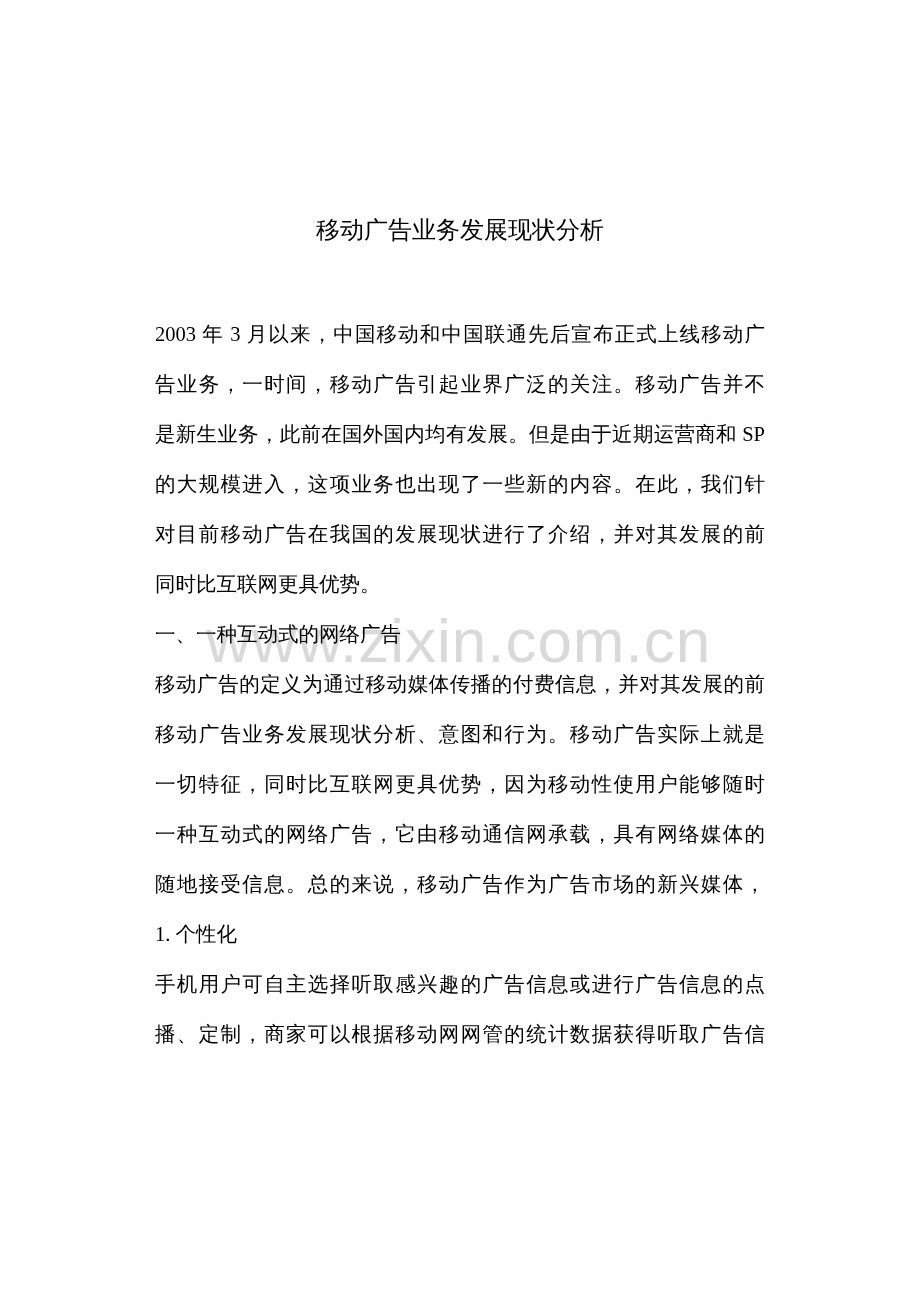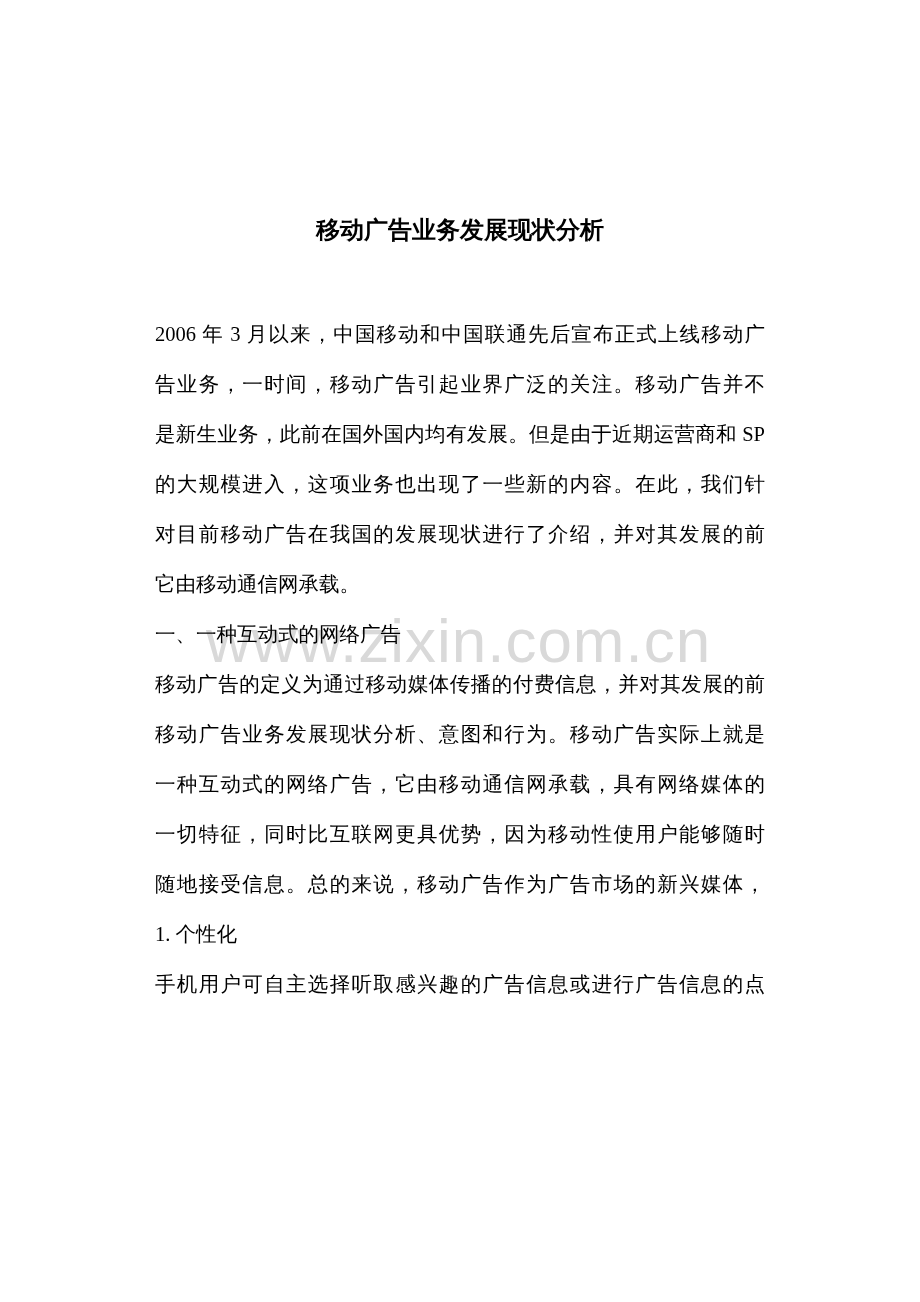--- a/index.html
+++ b/index.html
@@ -34,21 +34,21 @@
     left: 155px;
     top: 205px;
     width: 610px;
     z-index: 2;
   }
   .doc-title {
     margin: 0 0 54px 0;
     height: 50px;
     line-height: 50px;
     font-size: 24px;
-    font-weight: bold;
+    font-weight: normal;
     text-align: center;
     white-space: nowrap;
   }
   .line {
     height: 50px;
     line-height: 50px;
     font-size: 20.5px;
     white-space: nowrap;
     text-align: left;
   }
@@ -59,29 +59,30 @@
   }
 </style>
 </head>
 <body>
 
 <div class="page" style="background: rgb(255, 255, 255); color: rgb(0, 0, 0);">
   <div class="watermark" style="color: rgb(217, 217, 217);">www.zixin.com.cn</div>
   <div class="content">
     <h1 class="doc-title">移动广告业务发展现状分析</h1>
     <div id="body-lines">
-        <div class="line just">2006 年 3 月以来，中国移动和中国联通先后宣布正式上线移动广</div>
+        <div class="line just">2003 年 3 月以来，中国移动和中国联通先后宣布正式上线移动广</div>
         <div class="line just">告业务，一时间，移动广告引起业界广泛的关注。移动广告并不</div>
         <div class="line just">是新生业务，此前在国外国内均有发展。但是由于近期运营商和 SP</div>
         <div class="line just">的大规模进入，这项业务也出现了一些新的内容。在此，我们针</div>
         <div class="line just">对目前移动广告在我国的发展现状进行了介绍，并对其发展的前</div>
-        <div class="line">它由移动通信网承载。</div>
+        <div class="line">同时比互联网更具优势。</div>
         <div class="line">一、一种互动式的网络广告</div>
         <div class="line just">移动广告的定义为通过移动媒体传播的付费信息，并对其发展的前</div>
         <div class="line just">移动广告业务发展现状分析、意图和行为。移动广告实际上就是</div>
+        <div class="line just">一切特征，同时比互联网更具优势，因为移动性使用户能够随时</div>
         <div class="line just">一种互动式的网络广告，它由移动通信网承载，具有网络媒体的</div>
-        <div class="line just">一切特征，同时比互联网更具优势，因为移动性使用户能够随时</div>
         <div class="line just">随地接受信息。总的来说，移动广告作为广告市场的新兴媒体，</div>
         <div class="line">1. 个性化</div>
         <div class="line just">手机用户可自主选择听取感兴趣的广告信息或进行广告信息的点</div>
+        <div class="line just">播、定制，商家可以根据移动网网管的统计数据获得听取广告信</div>
       </div>
   </div>
 </div>
 
 </body></html>

